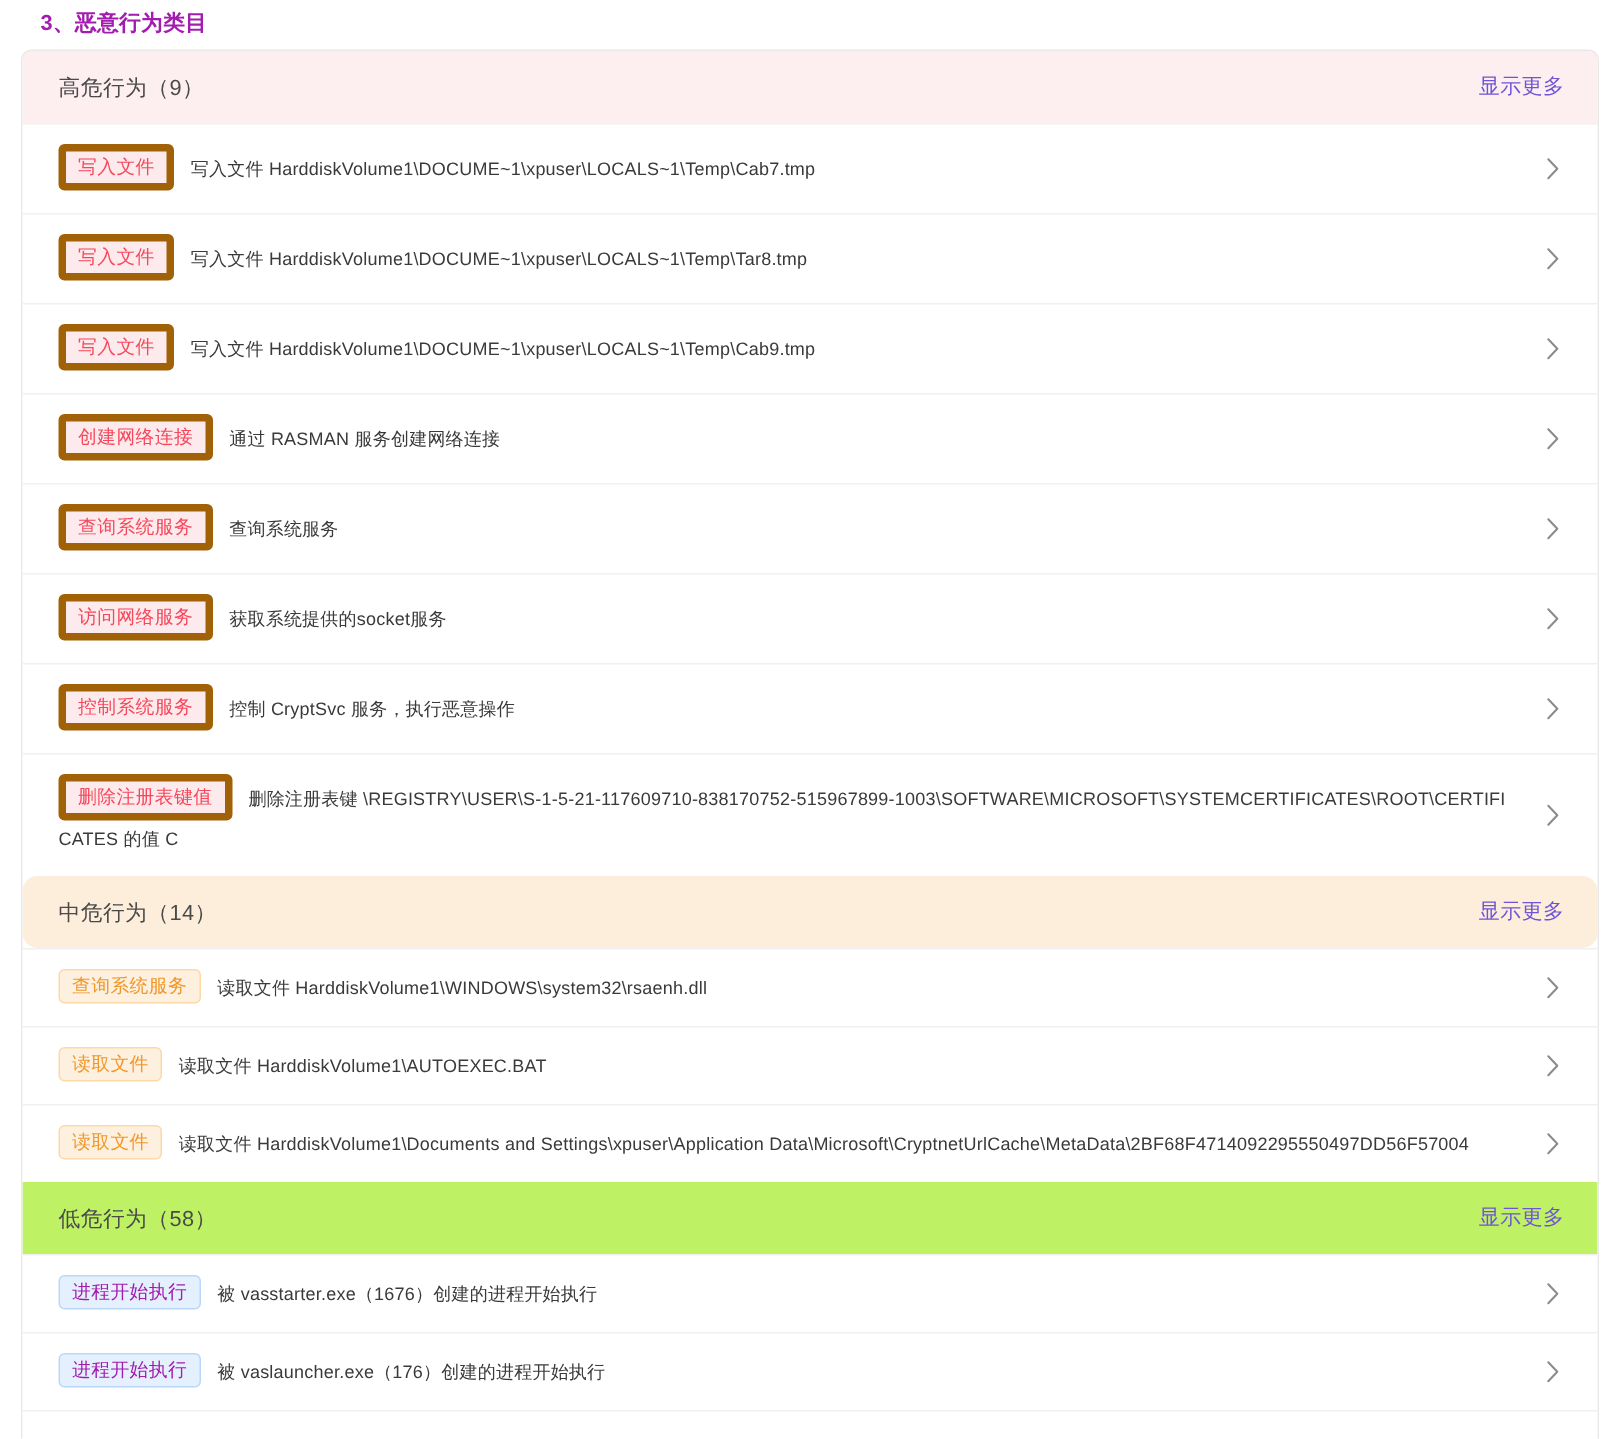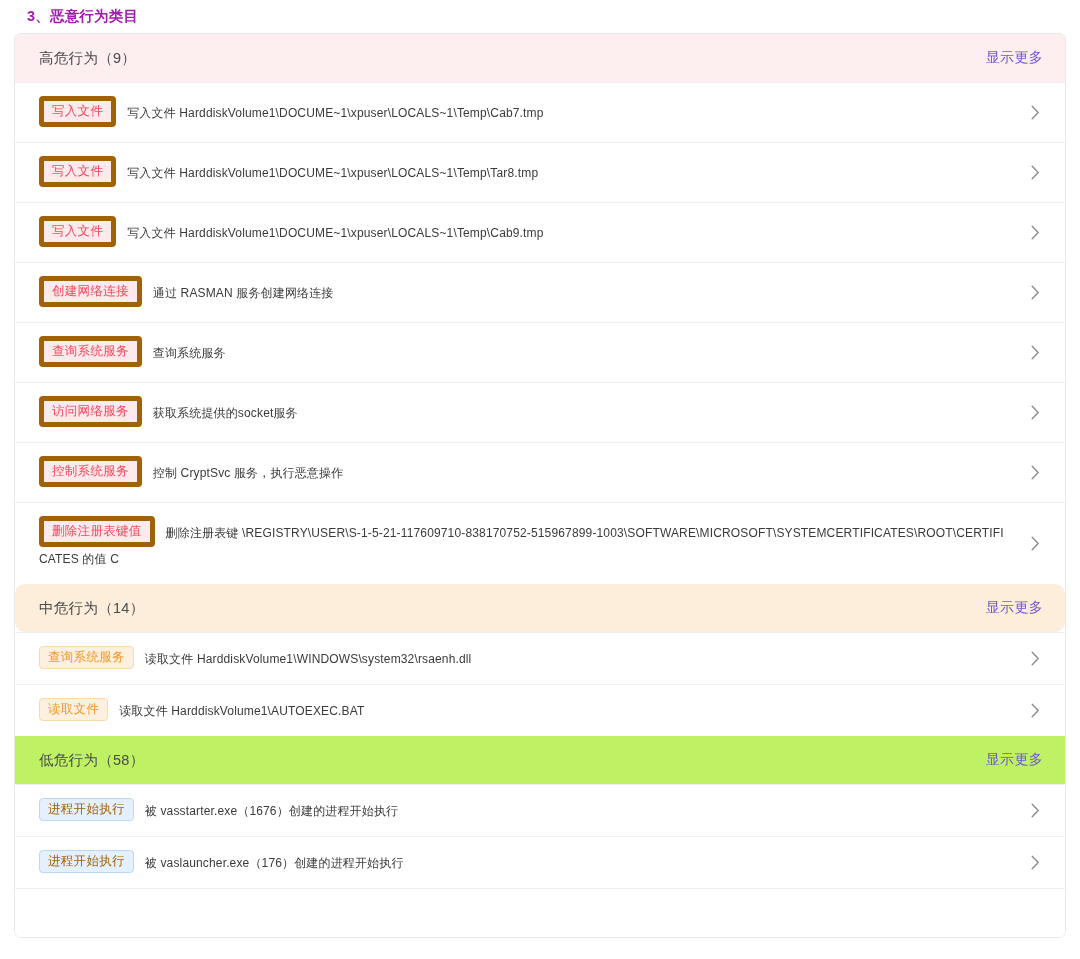--- a/index.html
+++ b/index.html
@@ -82,21 +82,21 @@
     font-size: 12.5px;
     line-height: 16px;
     margin-right: 11px;
     white-space: nowrap;
     letter-spacing: 0.3px;
     position: relative;
     top: -1px;
   }
   .tag.high   { color: #f5485c; background: #fdeaec; border: 5px solid #a16207; }
   .tag.medium { color: #f0972a; background: #fdf0de; border: 1px solid #fbd9a8; }
-  .tag.low    { color: #a16207; background: #e4f0fd; border: 1px solid #b9d8f8; }
+  .tag.low    { color: #a21caf; background: #e4f0fd; border: 1px solid #b9d8f8; }
 
   .row-text {
     font-size: 12px;
     color: #3a3a3a;
     line-height: 22px;
     letter-spacing: 0.15px;
     word-break: break-all;
   }
 
   .chevron {
@@ -200,20 +200,28 @@
         </span>
       </div>
       <div class="row">
         <div class="row-body"><span class="tag medium">读取文件</span><span class="row-text">读取文件 HarddiskVolume1\AUTOEXEC.BAT</span></div>
         <span class="chevron">
           <svg width="9" height="15" viewBox="0 0 9 15" fill="none" aria-hidden="true">
             <path d="M1.2 1.2 L7.2 7.5 L1.2 13.8" stroke="currentColor" stroke-width="1.4" stroke-linecap="round" stroke-linejoin="round" fill="none"></path>
           </svg>
         </span>
       </div>
+      <div class="row">
+        <div class="row-body"><span class="tag medium">读取文件</span><span class="row-text">读取文件 HarddiskVolume1\Documents and Settings\xpuser\Application Data\Microsoft\CryptnetUrlCache\MetaData\2BF68F4714092295550497DD56F57004</span></div>
+        <span class="chevron">
+          <svg width="9" height="15" viewBox="0 0 9 15" fill="none" aria-hidden="true">
+            <path d="M1.2 1.2 L7.2 7.5 L1.2 13.8" stroke="currentColor" stroke-width="1.4" stroke-linecap="round" stroke-linejoin="round" fill="none"></path>
+          </svg>
+        </span>
+      </div>
       <div class="group-header low">
         <span class="group-title">低危行为（58）</span>
         <span class="group-toggle">显示更多</span>
       </div>
       <div class="row">
         <div class="row-body"><span class="tag low">进程开始执行</span><span class="row-text">被 vasstarter.exe（1676）创建的进程开始执行</span></div>
         <span class="chevron">
           <svg width="9" height="15" viewBox="0 0 9 15" fill="none" aria-hidden="true">
             <path d="M1.2 1.2 L7.2 7.5 L1.2 13.8" stroke="currentColor" stroke-width="1.4" stroke-linecap="round" stroke-linejoin="round" fill="none"></path>
           </svg>

